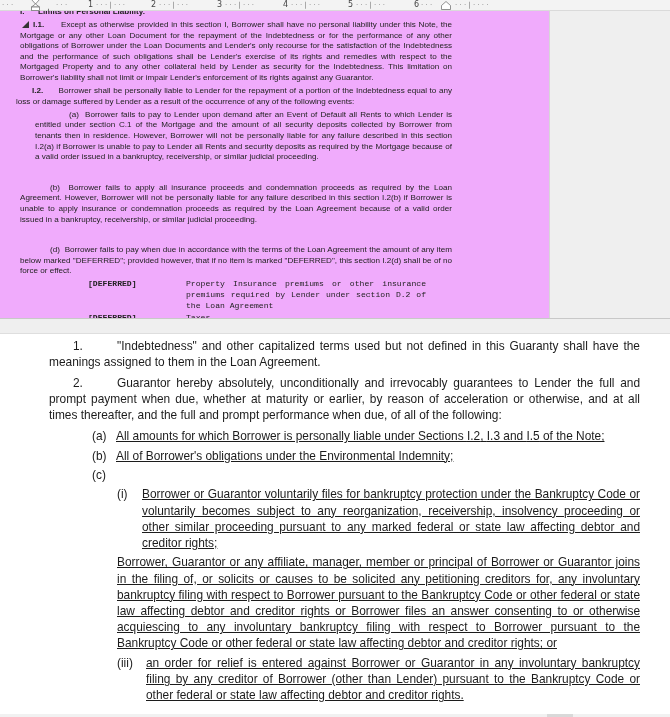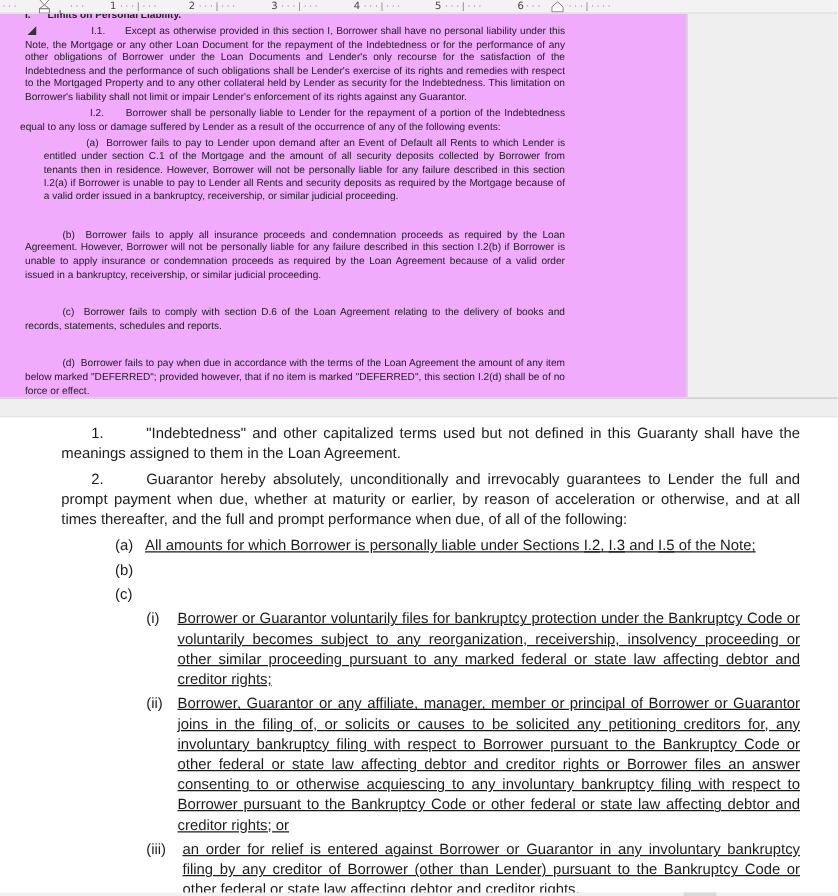--- a/index.html
+++ b/index.html
@@ -13,21 +13,21 @@
   .ruler .marker-right { position: absolute; left: 441px; top: 1px; width: 10px; height: 9px; }
   .ruler .tabstop { position: absolute; left: 47px; top: 3px; font-size: 9px; color: #333; }
 
   
   .top-pane { position: absolute; left: 0; top: 11px; width: 670px; height: 307px; background: #efefef; overflow: hidden; }
   .top-page { position: absolute; left: 0; top: 0; width: 550px; height: 307px; background: #f0abfc; border-right: 1px solid #d6d6d6; overflow: hidden; }
   .top-text { position: absolute; left: 20px; top: -4px; width: 432px; font-size: 8.1px; line-height: 10.6px; color: #222; text-align: justify; }
   .top-text p { margin-bottom: 2.5px; }
   .top-text .heading { font-weight: bold; }
   .top-text .sub { padding-left: 0; text-indent: 30px; margin-top: 20px; }
-  .top-text .b { font-weight: normal; margin-left: 40px; }
+  .top-text .b { font-weight: bold; }
   .top-text .nav-tri { display: inline-block; width: 0; height: 0; border-left: 7px solid transparent; border-bottom: 7px solid #333; margin-right: 4px; vertical-align: -1px; }
   .deferred-row { display: flex; padding-left: 68px; margin-bottom: 1px; font-family: Liberation Mono, monospace; }
   .deferred-row .label { width: 98px; font-weight: bold; }
   .deferred-row .desc { width: 240px; text-align: justify; }
 
   
   .splitter { position: absolute; left: 0; top: 318px; width: 670px; height: 16px; background: #efefef; border-top: 1px solid #c8c8c8; border-bottom: 1px solid #dedede; }
 
   
   .bottom-pane { position: absolute; left: 0; top: 334px; width: 670px; height: 383px; background: #fff; overflow: hidden; }
@@ -90,27 +90,25 @@
       <p style="text-indent:16px; margin-left:-4px">
         <span class="b">I.2.</span>&nbsp;&nbsp;&nbsp;&nbsp;&nbsp;&nbsp;<span>Borrower shall be personally liable to Lender for the repayment of a portion of the Indebtedness equal to any loss or damage suffered by Lender as a result of the occurrence of any of the following events:</span>
       </p>
       <p style="padding-left:0; text-indent:34px; margin-left:15px">
         <span>(a)</span>&nbsp;&nbsp;<span>Borrower fails to pay to Lender upon demand after an Event of Default all Rents to which Lender is entitled under section C.1 of the Mortgage and the amount of all security deposits collected by Borrower from tenants then in residence. However, Borrower will not be personally liable for any failure described in this section I.2(a) if Borrower is unable to pay to Lender all Rents and security deposits as required by the Mortgage because of a valid order issued in a bankruptcy, receivership, or similar judicial proceeding.</span>
       </p>
       <p class="sub">
         <span>(b)</span>&nbsp;&nbsp;<span>Borrower fails to apply all insurance proceeds and condemnation proceeds as required by the Loan Agreement. However, Borrower will not be personally liable for any failure described in this section I.2(b) if Borrower is unable to apply insurance or condemnation proceeds as required by the Loan Agreement because of a valid order issued in a bankruptcy, receivership, or similar judicial proceeding.</span>
       </p>
       <p class="sub">
-        <span>(c)</span>&nbsp;&nbsp;<span>Borrower fails to comply with section D.6 of the Loan Agreement relating to the delivery of books and records, statements, schedules and reports.</span>
-      </p>
-      <p class="sub">
         <span>(d)</span>&nbsp;&nbsp;<span>Borrower fails to pay when due in accordance with the terms of the Loan Agreement the amount of any item below marked "DEFERRED"; provided however, that if no item is marked "DEFERRED", this section I.2(d) shall be of no force or effect.</span>
       </p>
       <div class="deferred-row">
         <span class="label">[DEFERRED]</span>
+        <span class="desc">Property Insurance premiums or other insurance premiums required by Lender under section D.2 of the Loan Agreement</span>
       </div>
       <div class="deferred-row" style="margin-top:2px">
         <span class="label">[DEFERRED]</span>
         <span class="desc">Taxes</span>
       </div>
     </div>
   </div>
 </div>
 
 <div class="splitter"></div>
@@ -123,31 +121,31 @@
     <p class="p-first">
       <span class="para-num">2.</span><span>Guarantor hereby absolutely, unconditionally and irrevocably guarantees to Lender the full and prompt payment when due, whether at maturity or earlier, by reason of acceleration or otherwise, and at all times thereafter, and the full and prompt performance when due, of all of the following:</span>
     </p>
 
     <div class="item lvl-a">
       <span class="lbl">(a)</span>
       <span class="txt"><span>All amounts for which Borrower is personally liable under Sections </span><span class="u">I.2</span><span>, </span><span class="u">I.3</span><span> and </span><span class="u">I.5</span><span> of the Note;</span></span>
     </div>
     <div class="item lvl-a">
       <span class="lbl">(b)</span>
+      <span class="txt">All of Borrower's obligations under the Environmental Indemnity;</span>
     </div>
     <div class="item lvl-a">
       <span class="lbl">(c)</span>
     </div>
 
     <div class="item lvl-i">
       <span class="lbl">(i)</span>
       <span class="txt">Borrower or Guarantor voluntarily files for bankruptcy protection under the Bankruptcy Code or voluntarily becomes subject to any reorganization, receivership, insolvency proceeding or other similar proceeding pursuant to any marked federal or state law affecting debtor and creditor rights;</span>
     </div>
     <div class="item lvl-i">
-      <span class="lbl">(ii)</span>
       <span class="txt">Borrower, Guarantor or any affiliate, manager, member or principal of Borrower or Guarantor joins in the filing of, or solicits or causes to be solicited any petitioning creditors for, any involuntary bankruptcy filing with respect to Borrower pursuant to the Bankruptcy Code or other federal or state law affecting debtor and creditor rights or Borrower files an answer consenting to or otherwise acquiescing to any involuntary bankruptcy filing with respect to Borrower pursuant to the Bankruptcy Code or other federal or state law affecting debtor and creditor rights; or</span>
     </div>
     <div class="item lvl-i lvl-iii">
       <span class="lbl">(iii)</span>
       <span class="txt">an order for relief is entered against Borrower or Guarantor in any involuntary bankruptcy filing by any creditor of Borrower (other than Lender) pursuant to the Bankruptcy Code or other federal or state law affecting debtor and creditor rights.</span>
     </div>
 
   </div>
   <div class="bottom-strip">
     <div class="nub"></div>

